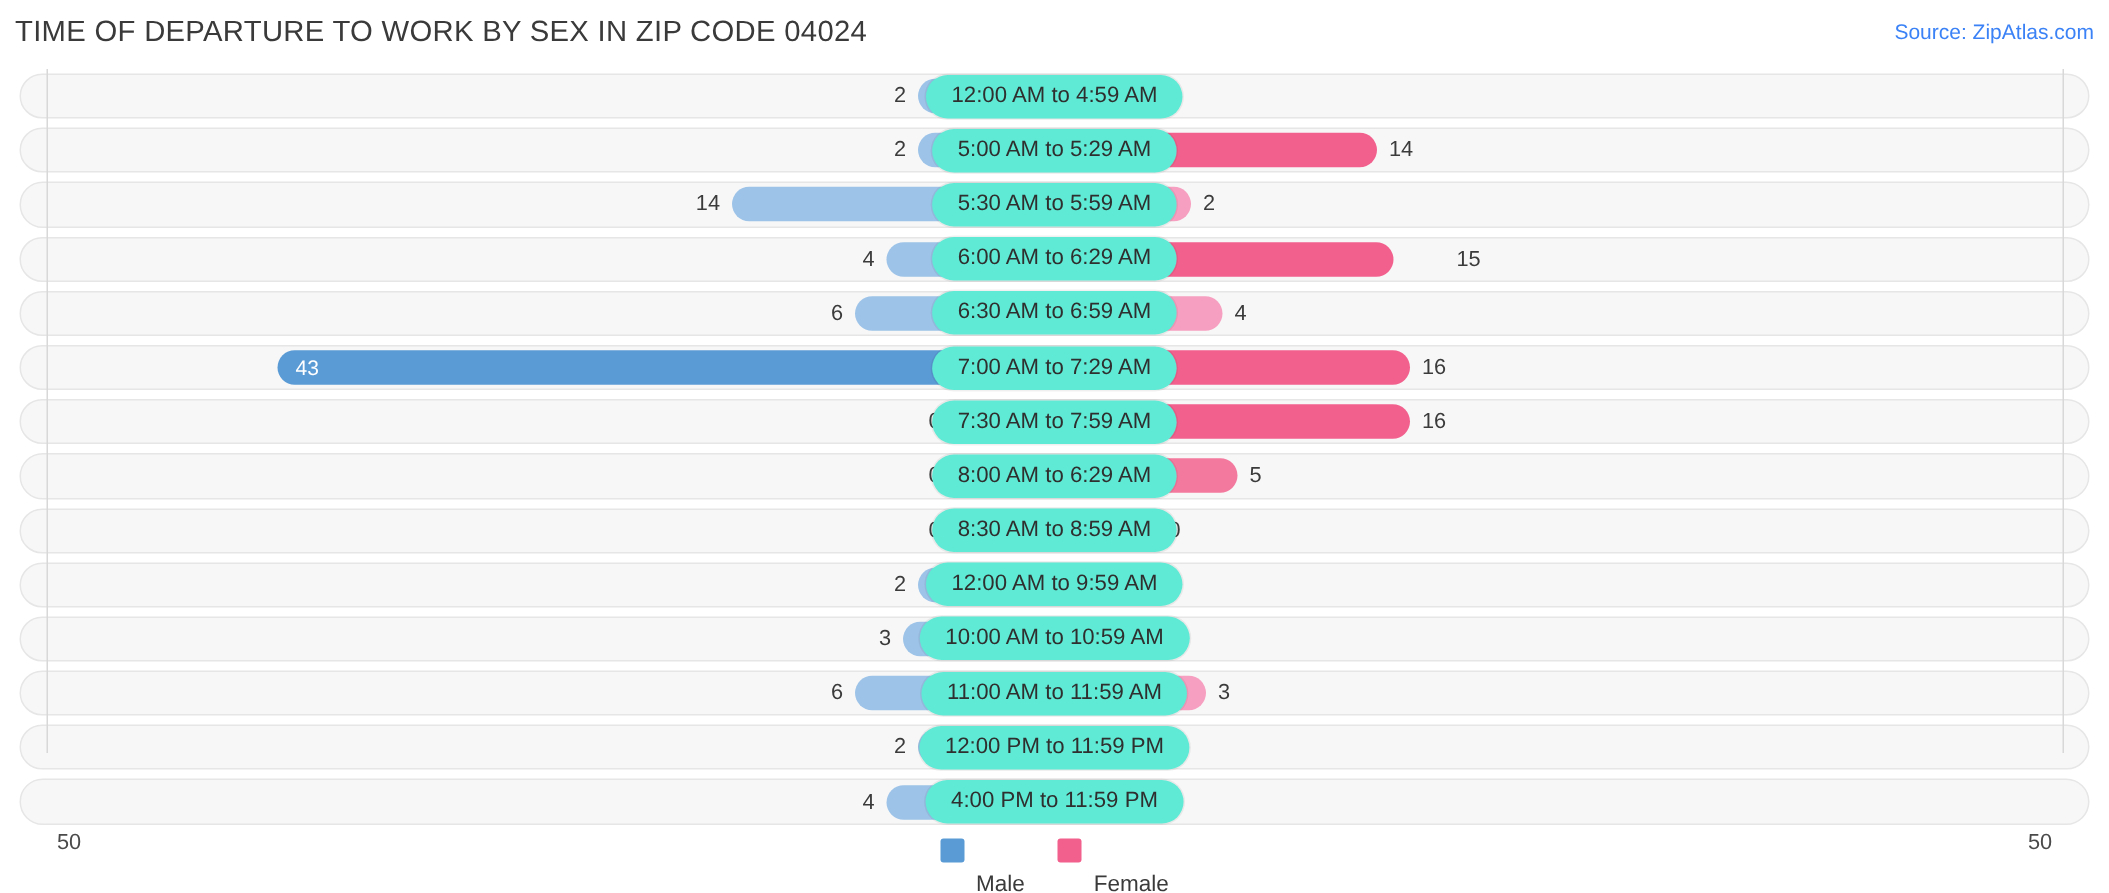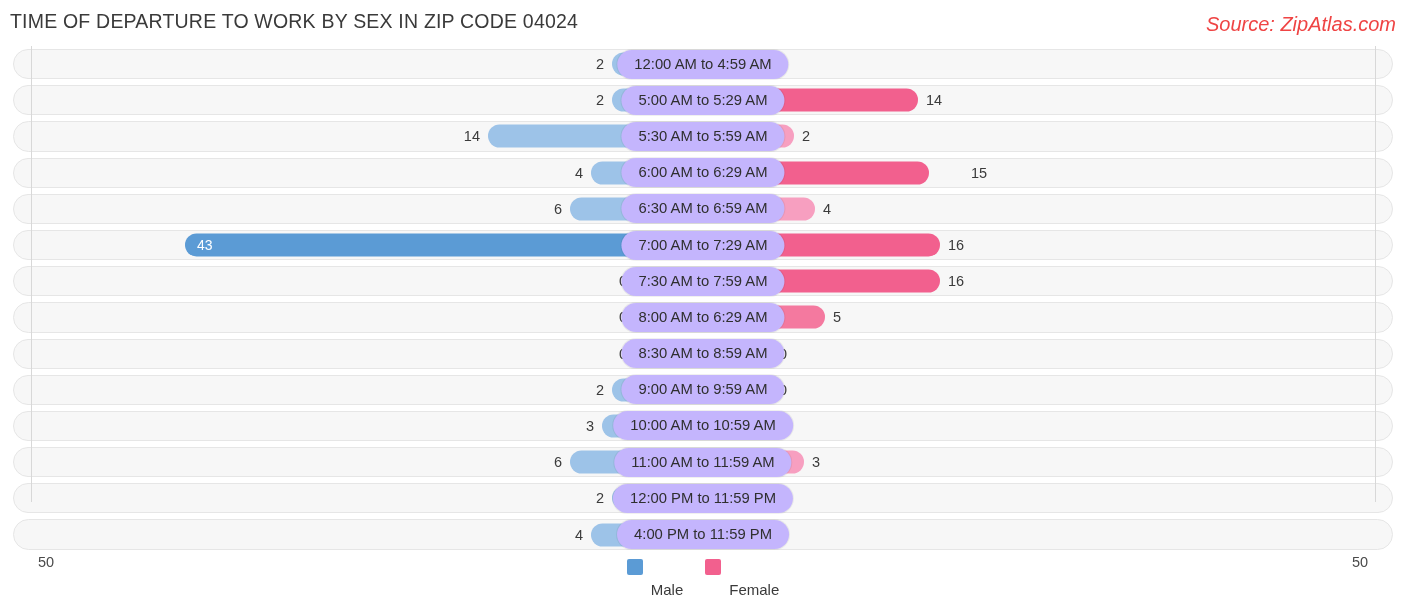--- a/index.html
+++ b/index.html
@@ -30,23 +30,22 @@
     top: 10px;
     font-size: 19.5px;
     letter-spacing: 0.2px;
     color: #3a3a3a;
     white-space: nowrap;
   }
   .source-note {
     position: absolute;
     right: 10px;
     top: 13px;
-    font-size: 20px;
-    font-style: italic;
-    color: #ef4444;
+    font-size: 14px;
+    color: #3b82f6;
     white-space: nowrap;
   }
 
   
   .plot {
     position: absolute;
     left: 0;
     top: 46px;
     width: 1406px;
     height: 508px;
@@ -120,21 +119,21 @@
 
   .cat-pill {
     position: absolute;
     left: 50%;
     transform: translateX(-50%);
     top: 50%;
     margin-top: -14.5px;
     height: 29px;
     line-height: 29px;
     padding: 0 17px;
-    background: #c4b5fd;
+    background: #5eead4;
     border-radius: 15px;
     font-size: 14.8px;
     color: #2f2f2f;
     white-space: nowrap;
     z-index: 5;
     box-shadow: 0 0 0 1px rgba(0,0,0,0.06);
   }
 
   
   .axis-labels {
@@ -264,21 +263,21 @@
         <div class="val male-val" style="right: 779px;">0</div>
         <div class="val female-val" style="left: 779px;">0</div>
         <div class="cat-pill">8:30 AM to 8:59 AM</div>
       </div>
       <div class="row">
         <div class="track"></div>
         <div class="bar male" style="width: 91px; background: rgb(157, 195, 232);"></div>
         <div class="bar female" style="width: 68px; background: rgb(247, 159, 192);"></div>
         <div class="val male-val" style="right: 802px;">2</div>
         <div class="val female-val" style="left: 779px;">0</div>
-        <div class="cat-pill">9:00 AM to 9:59 AM</div>
+        <div class="cat-pill">12:00 AM to 9:59 AM</div>
       </div>
       <div class="row">
         <div class="track"></div>
         <div class="bar male" style="width: 101px; background: rgb(157, 195, 232);"></div>
         <div class="bar female" style="width: 68px; background: rgb(247, 159, 192);"></div>
         <div class="val male-val" style="right: 812px;">3</div>
         <div class="val female-val" style="left: 779px;">0</div>
         <div class="cat-pill">10:00 AM to 10:59 AM</div>
       </div>
       <div class="row">

